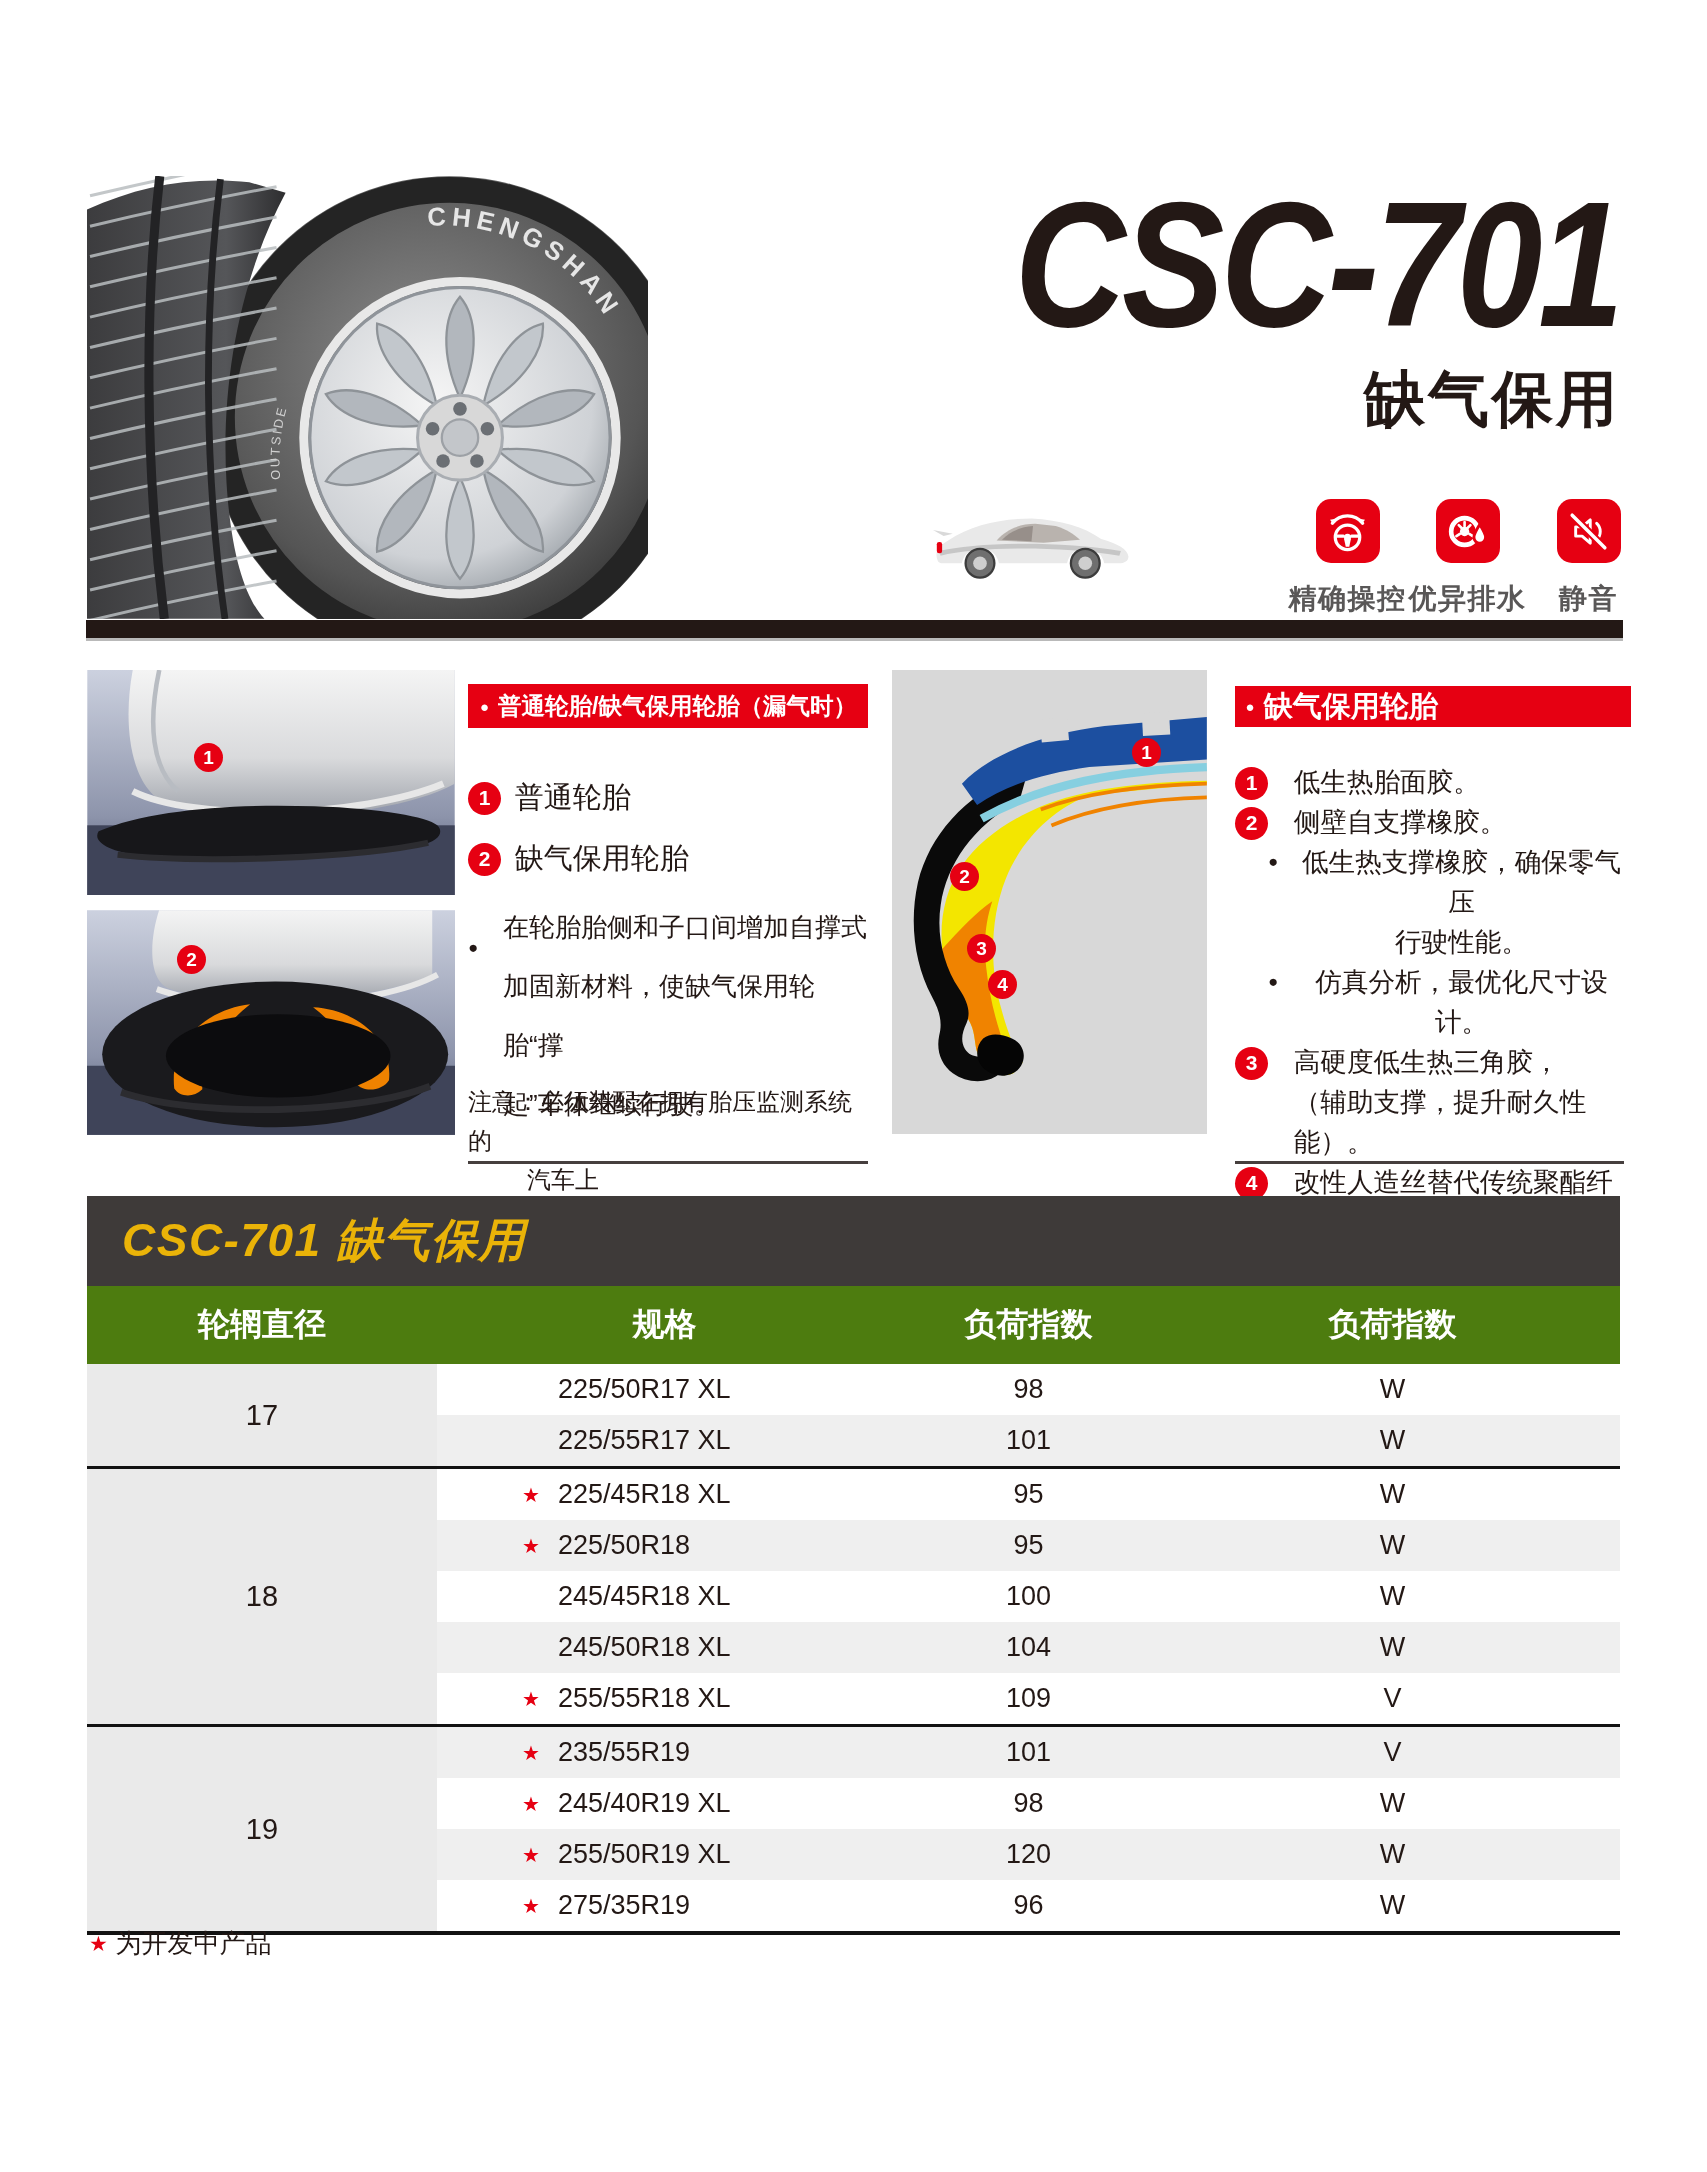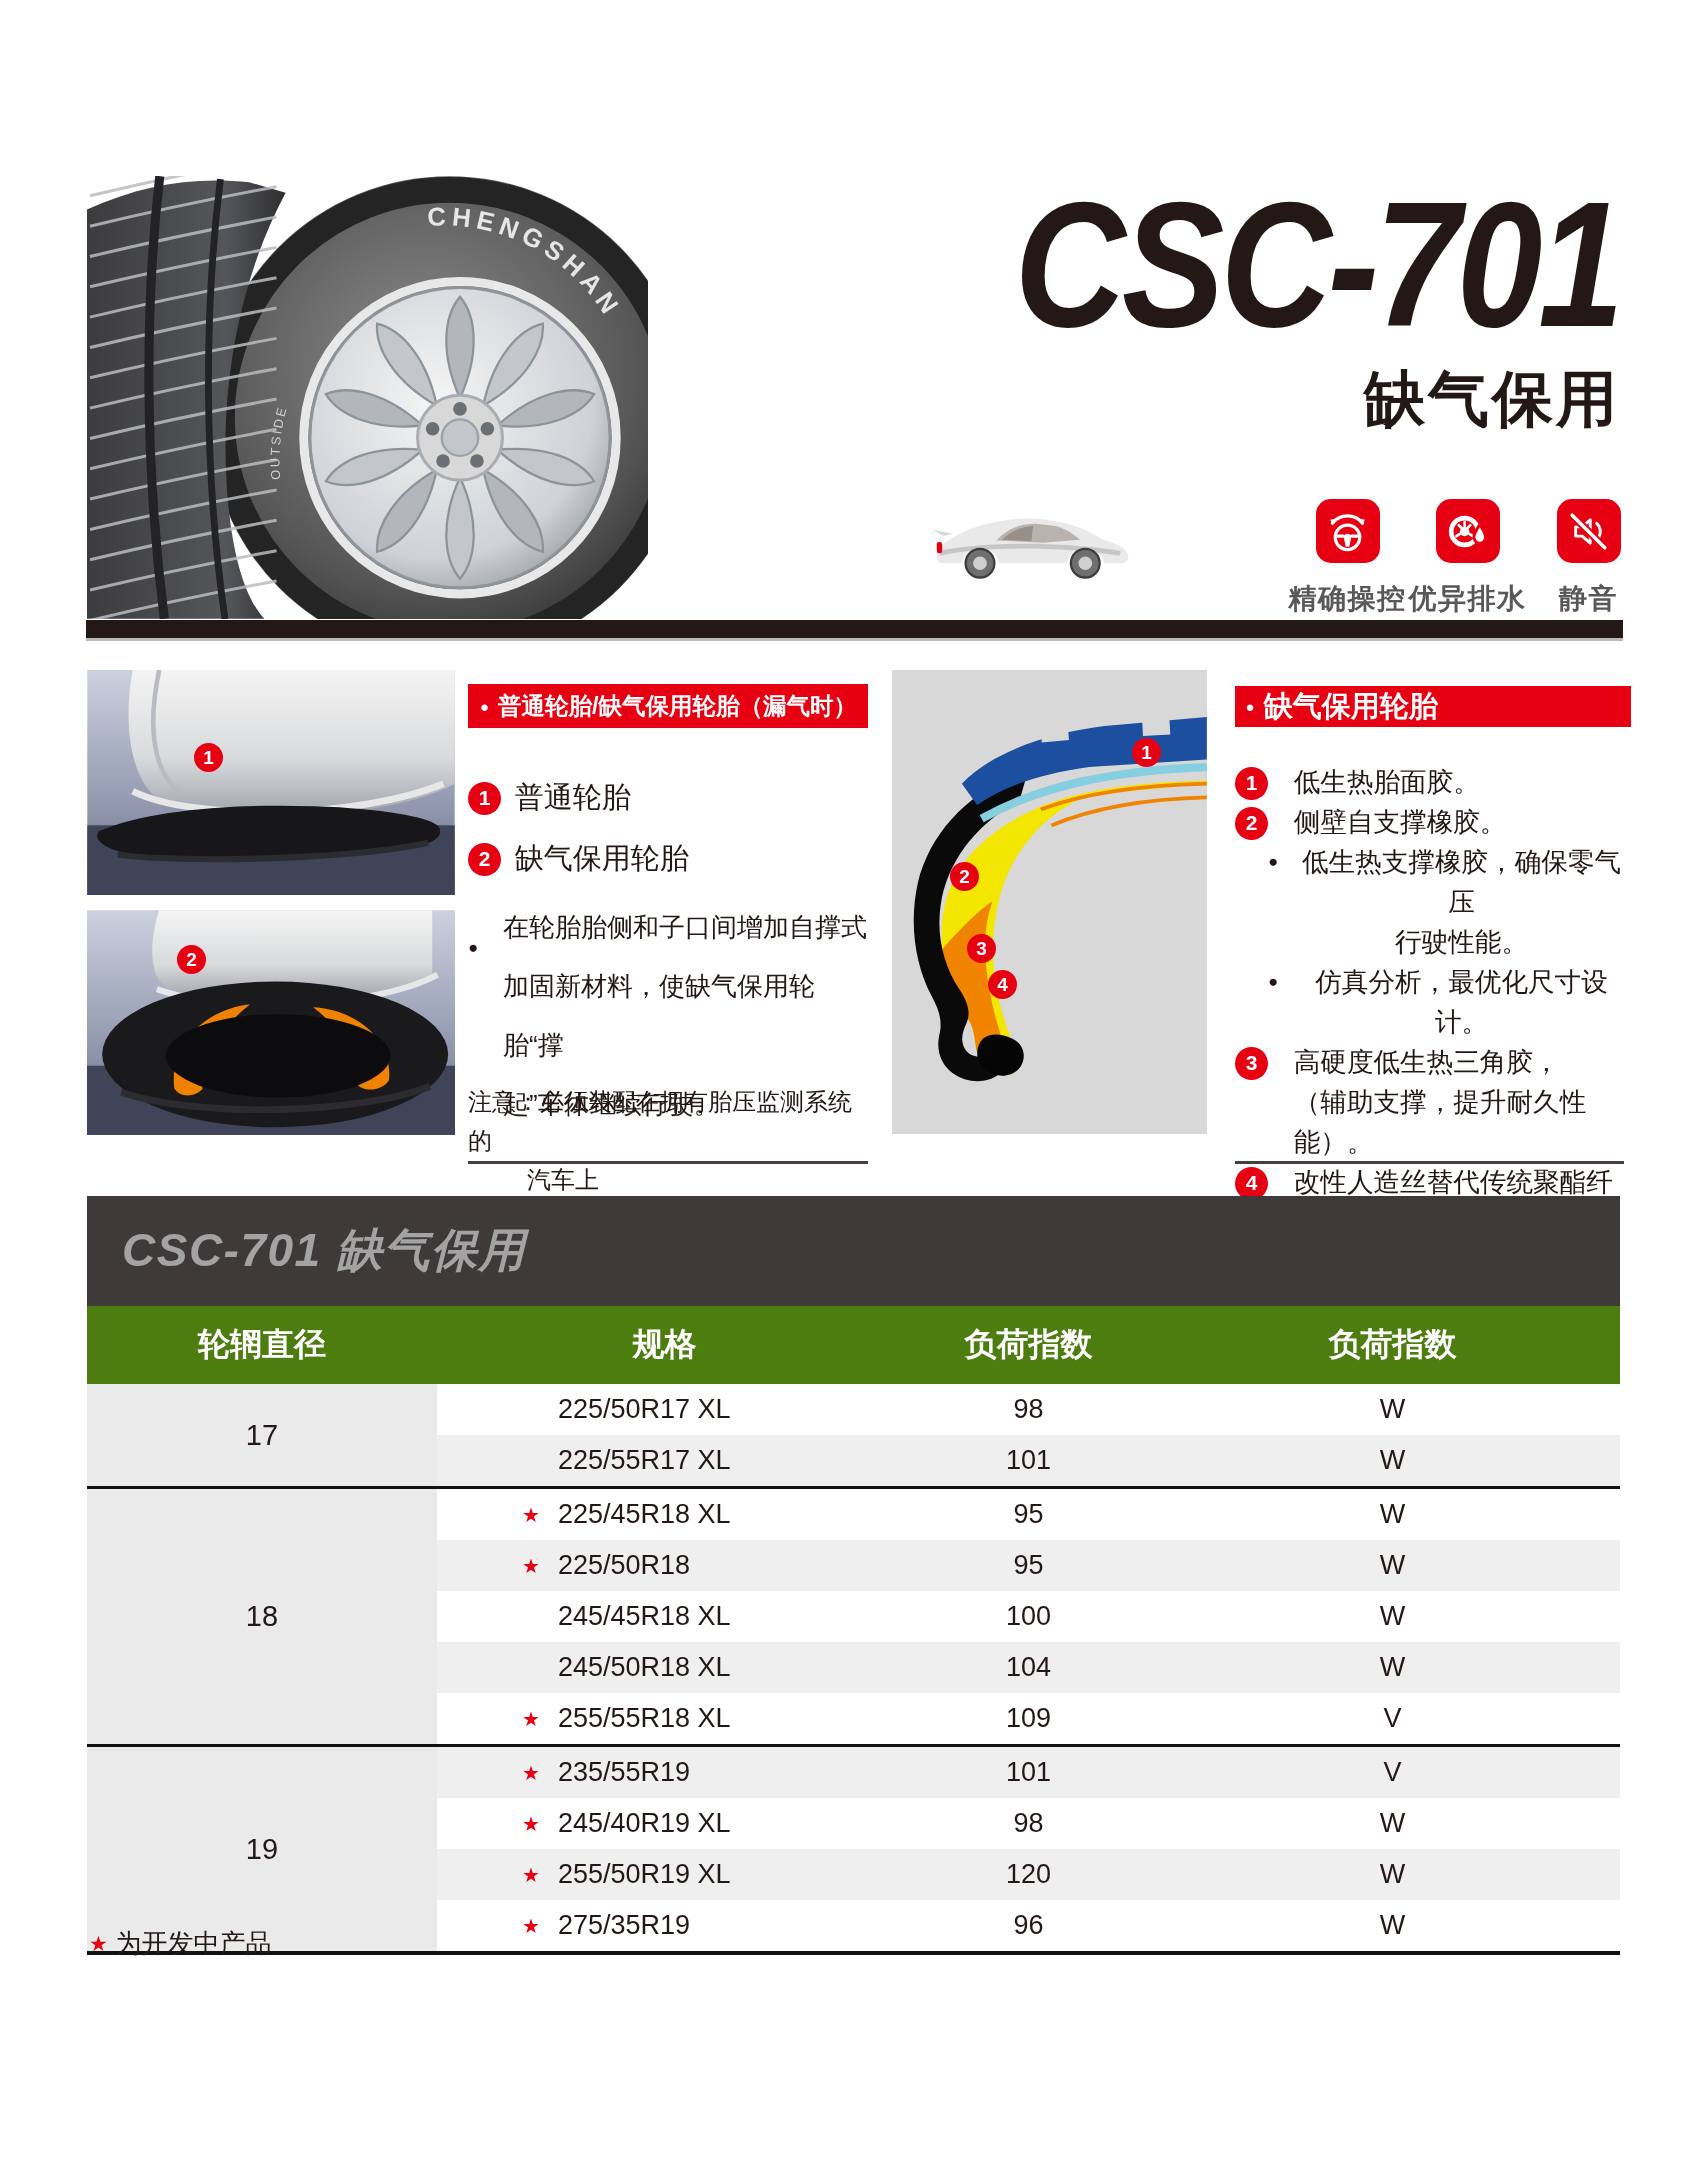--- a/index.html
+++ b/index.html
@@ -51,21 +51,21 @@
   #tech-list{margin-top:35px;}
   .tech-item{display:flex;gap:13.7px;font-size:26.6px;line-height:40px;}
   .tech-item .badge{margin-top:4.6px;}
   .tech-item .tech-text{white-space:pre-line;margin-left:12px;}
   .tech-sub{display:flex;gap:0;padding-left:33px;font-size:26.6px;line-height:40px;}
   .tech-sub .sub-dot{width:24px;flex:none;font-size:16.7px;}
   .tech-sub .sub-text{white-space:pre-line;flex:1;text-align:center;}
 
   
   #table-wrap{left:87px;top:1196px;width:1533px;}
-  #table-title{height:110px;background:#3e3a39;color:#a3a3a3;display:flex;align-items:center;
+  #table-title{height:90px;background:#3e3a39;color:#eab308;display:flex;align-items:center;
                padding-left:35px;font-size:46px;font-weight:bold;font-style:italic;letter-spacing:1.5px;box-sizing:border-box;}
   #spec-table{width:100%;border-collapse:collapse;table-layout:fixed;border-bottom:4.6px solid #121212;}
   #spec-table thead th{background:#4d7c0f;color:#fff;height:76px;font-size:32px;font-weight:bold;}
   #spec-table td{height:49px;font-size:27px;color:#231815;}
   #spec-table td.rim{background:#eaeaea;text-align:center;font-size:29px;}
   #spec-table td.spec{text-align:left;padding-left:121px;position:relative;}
   #spec-table td.load,#spec-table td.speed{text-align:center;}
   #spec-table tr.odd td:not(.rim){background:#efefef;}
   #spec-table tr.group-start td{border-top:3.8px solid #121212;}
   .row-star{position:absolute;left:85px;top:50%;transform:translateY(-50%);color:#e60012;font-size:20px;}

